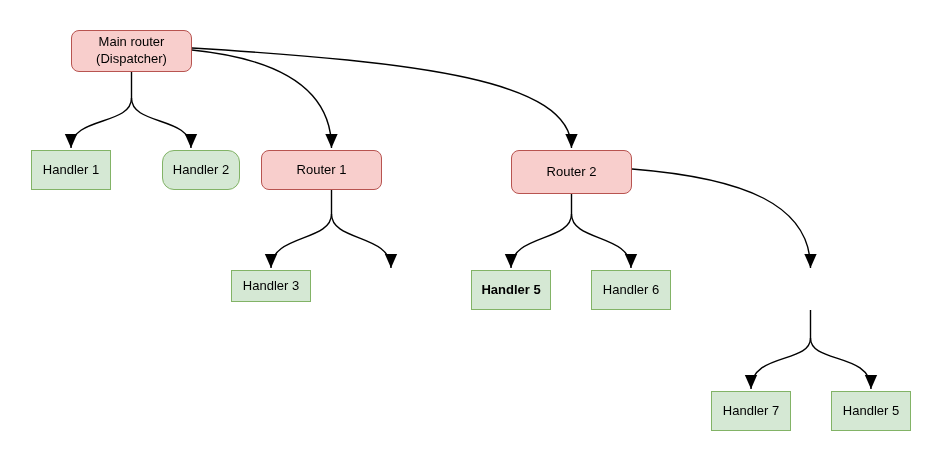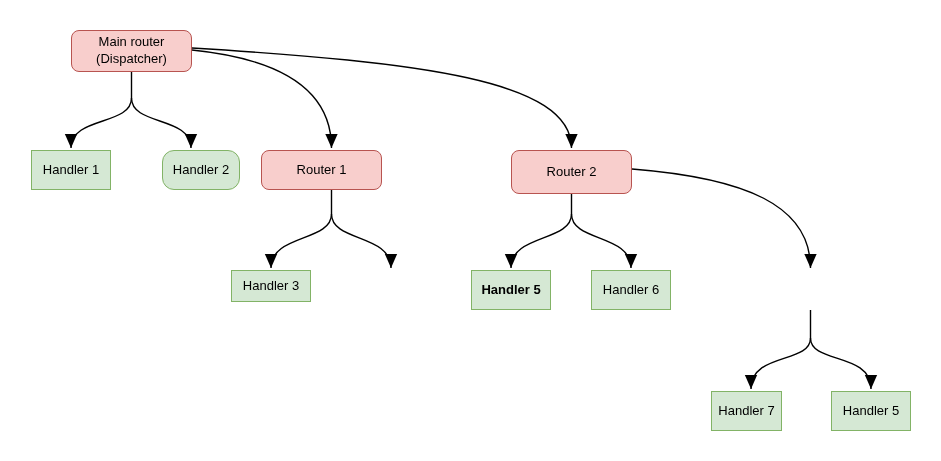--- a/index.html
+++ b/index.html
@@ -89,17 +89,17 @@
   <div class="node router" style="left:511px; top:150px; width:121px; height:44px;">Router 2</div>
 
   <div class="node handler" style="left:231px; top:270px; width:80px; height:32px;">Handler 3</div>
 
 
   <div class="node handler" style="left:471px; top:270px; width:80px; height:40px;font-weight:bold;">Handler 5</div>
 
   <div class="node handler" style="left:591px; top:270px; width:80px; height:40px;">Handler 6</div>
 
 
-  <div class="node handler" style="left:711px; top:391px; width:71px; height:40px;">Handler 7</div>
+  <div class="node handler" style="left:711px; top:391px; width:80px; height:40px;">Handler 7</div>
 
   <div class="node handler" style="left:831px; top:391px; width:80px; height:40px;">Handler 5</div>
 
 </div>
 
 </body></html>

